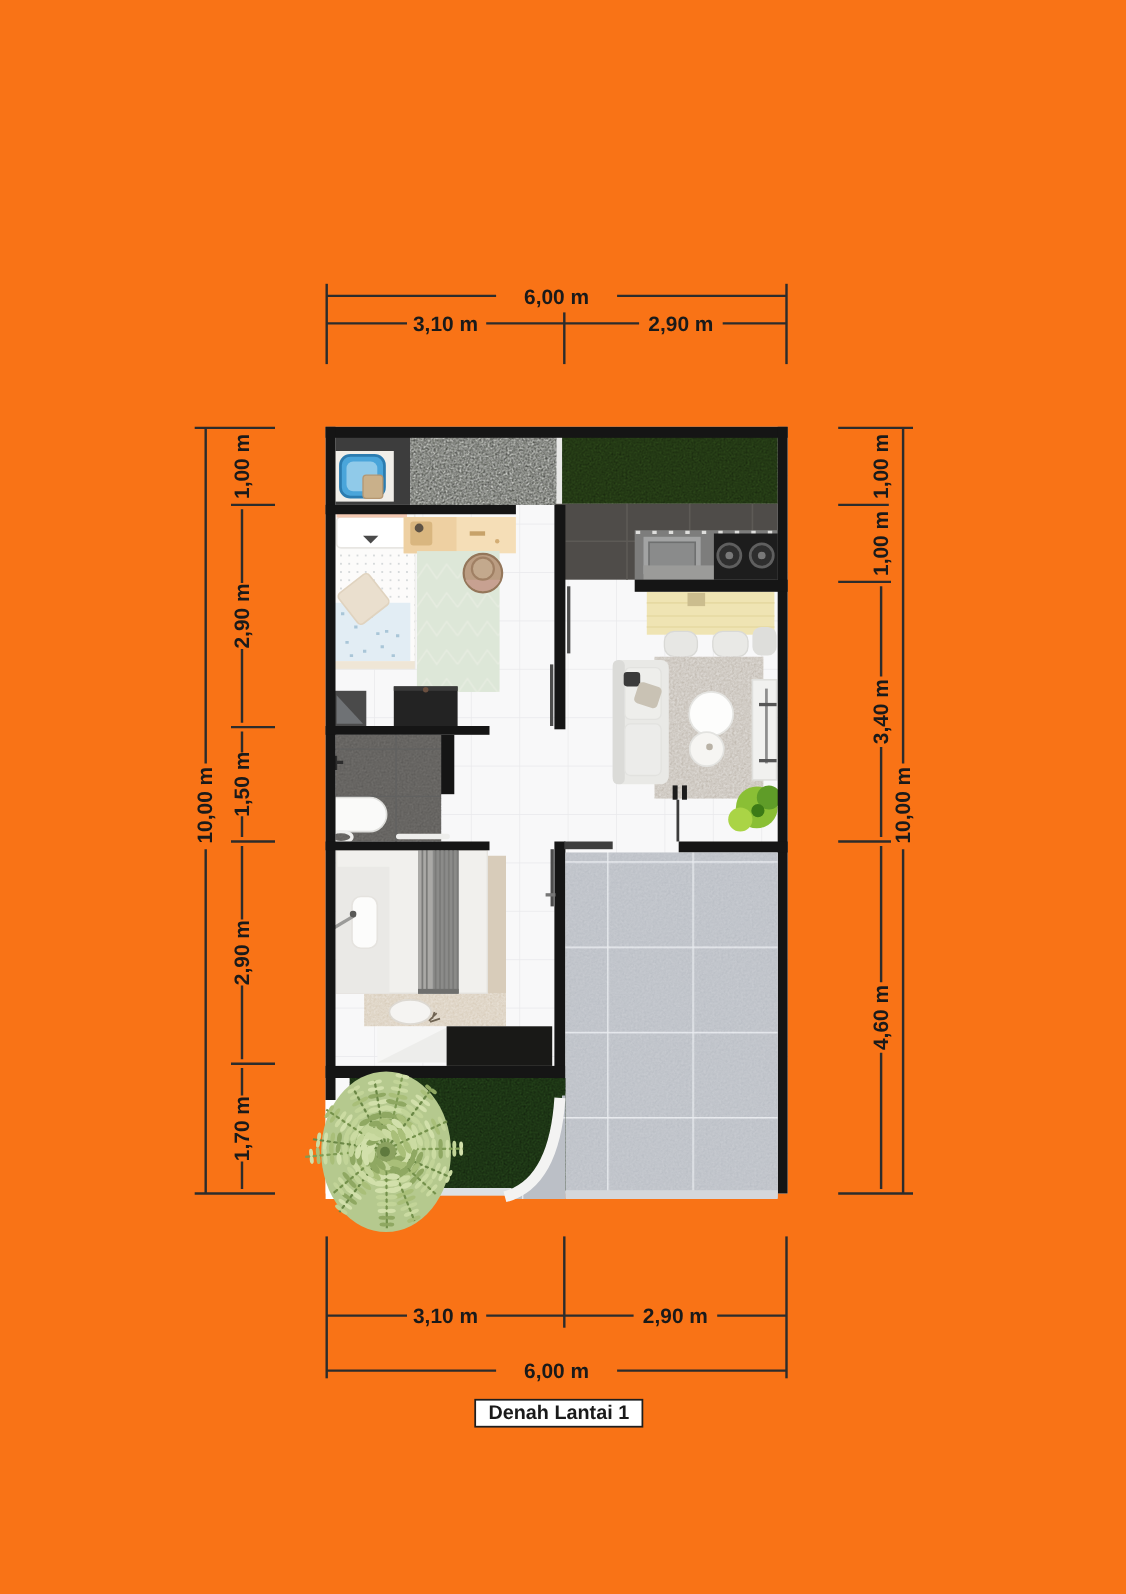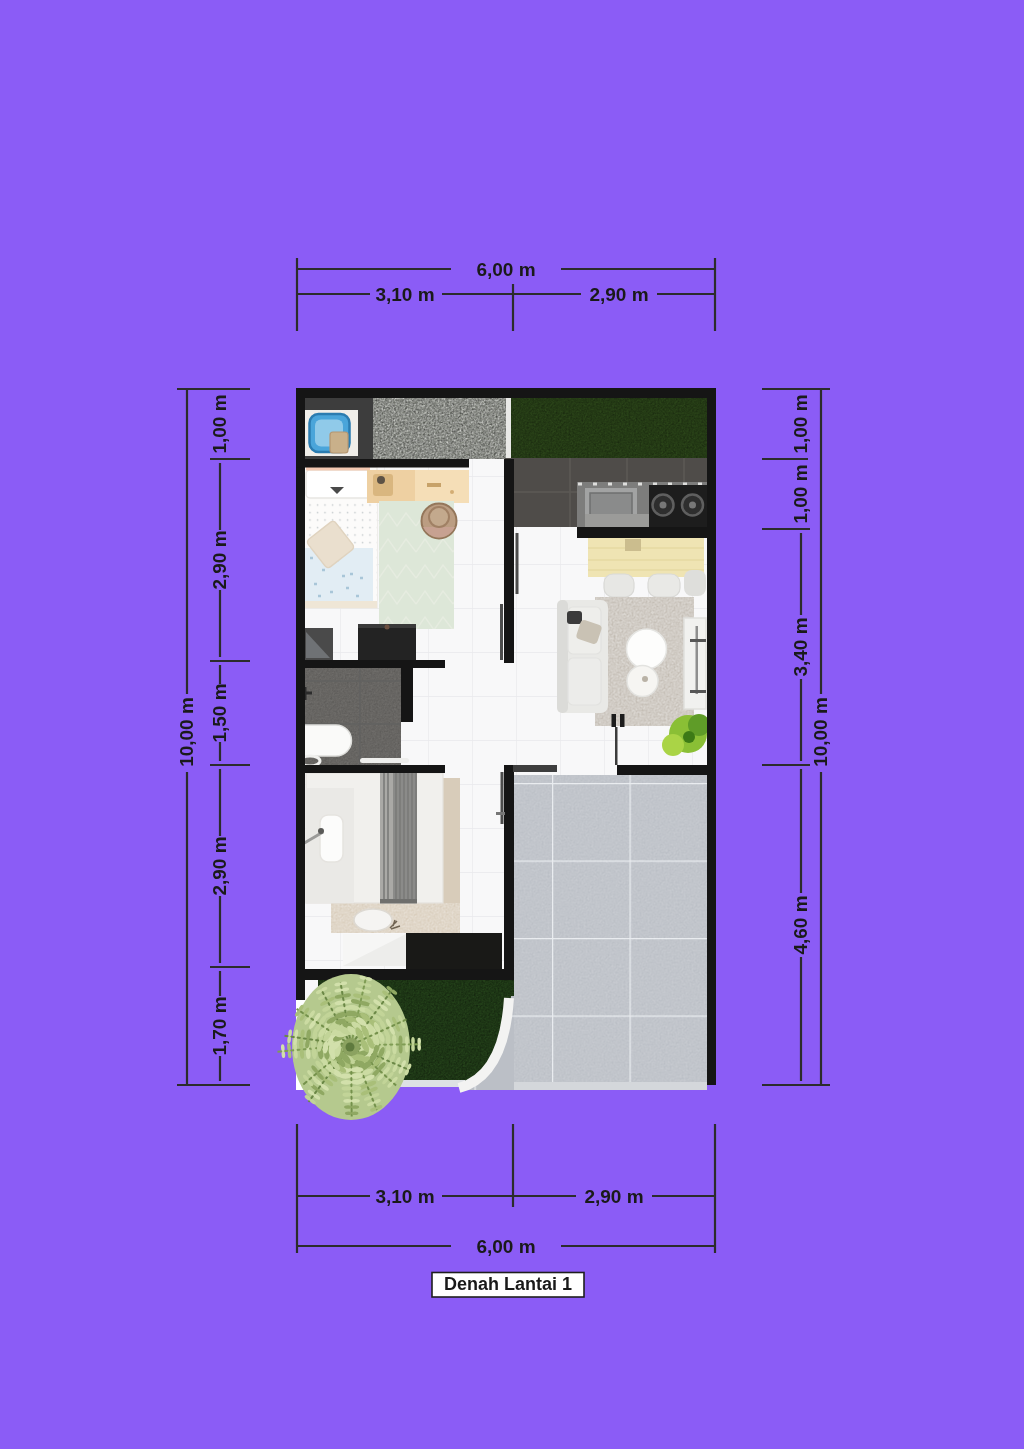--- a/index.html
+++ b/index.html
@@ -1,16 +1,16 @@
 <!DOCTYPE html>
 <html><head>
 <meta charset="utf-8">
 <style>
   html,body{margin:0;padding:0;background:#ffffff;}
-  .wrap{position:relative;width:1024px;height:1449px;background:#8b5cf6;overflow:hidden;}
+  .wrap{position:relative;width:1024px;height:1449px;background:#f97316;overflow:hidden;}
   text{font-family:"Liberation Sans",sans-serif;font-weight:bold;fill:#1a1a1a;}
 </style>
 </head>
 <body>
 <div class="wrap">
 <svg width="1024" height="1449" viewBox="0 0 1024 1449" xmlns="http://www.w3.org/2000/svg">
 <defs>
   <pattern id="grout" width="44" height="44" patternUnits="userSpaceOnUse" x="296" y="388">
     <rect width="44" height="44" fill="#f8f8f9"></rect>
     <path d="M0 0H44M0 0V44" stroke="#e9e9ec" stroke-width="1.3" fill="none"></path>

